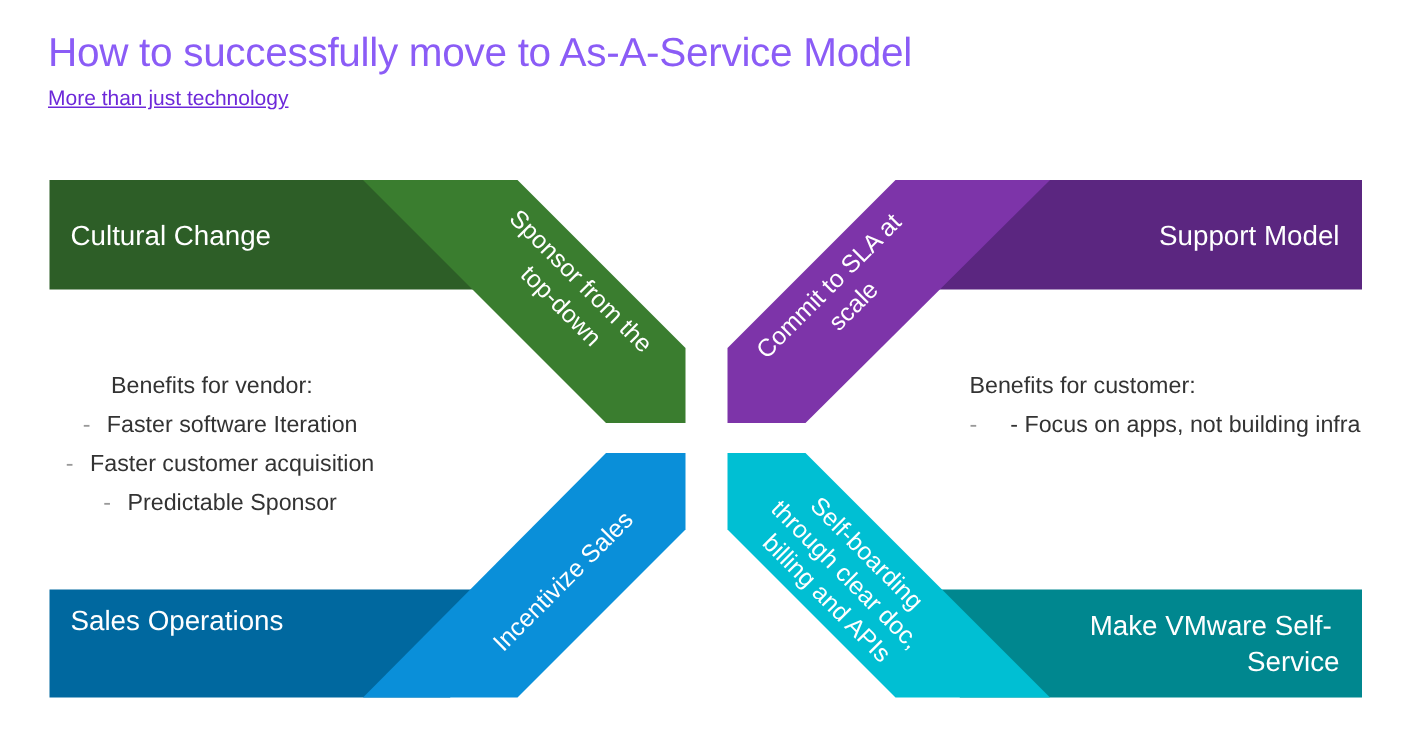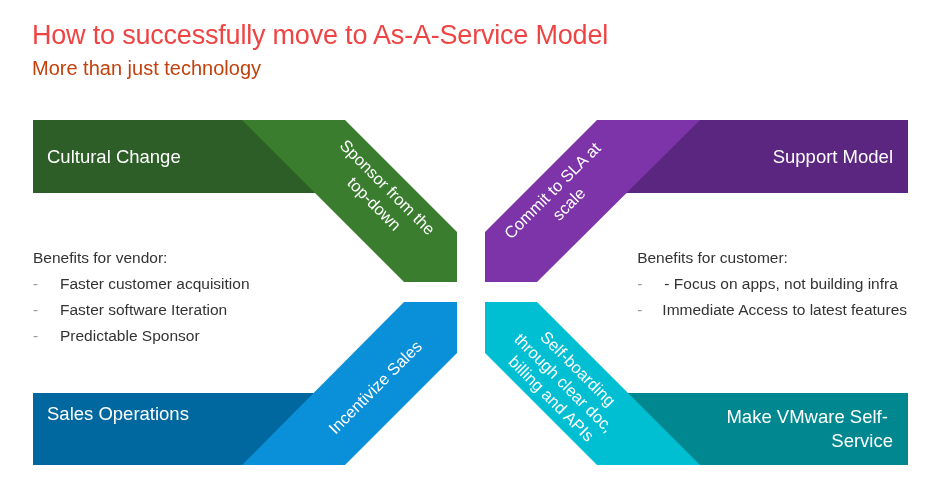--- a/index.html
+++ b/index.html
@@ -1,27 +1,27 @@
 <!DOCTYPE html>
 <html><head>
 <meta charset="utf-8">
 <style>
   html, body { margin: 0; padding: 0; background: #ffffff; }
   body { width: 939px; height: 489px; position: relative; overflow: hidden;
          font-family: "Liberation Sans", "DejaVu Sans", sans-serif; }
-  .title { position: absolute; left: 32px; top: 20px; font-size: 27px; color: #ef4444;
+  .title { position: absolute; left: 32px; top: 20px; font-size: 27px; color: #8b5cf6;
            letter-spacing: -0.2px; white-space: nowrap; }
-  .subtitle { position: absolute; left: 32px; top: 57px; font-size: 20px; color: #c2410c;
-              white-space: nowrap; }
+  .subtitle { position: absolute; left: 32px; top: 57px; font-size: 14px; color: #6d28d9;
+              white-space: nowrap; text-decoration: underline; }
   svg.diagram { position: absolute; left: 0; top: 0; }
   svg text { font-family: "Liberation Sans", "DejaVu Sans", sans-serif; fill: #ffffff; }
   .label { font-size: 18.5px; }
   .band { font-size: 16.5px; }
   .benefits { position: absolute; font-size: 15.5px; color: #333333; line-height: 26px; }
-  .benefits.left { left: 33px; top: 245px; }
+  .benefits.left { left: 33px; top: 245px; text-align: center; }
   .benefits.right { right: 32px; top: 245px; text-align: left; }
   .benefit-item { white-space: nowrap; }
   .dash { color: #999999; display: inline-block; }
   .benefits.left .dash { width: 27px; }
   .benefits.right .dash { margin-right: 12px; }
 </style>
 </head>
 <body>
 
 <div class="title">How to successfully move to As-A-Service Model</div>
@@ -69,31 +69,28 @@
       <tspan x="0" dy="-15">Self-boarding</tspan>
       <tspan x="0" dy="20">through clear doc,</tspan>
       <tspan x="0" dy="20">billing and APIs</tspan>
     </text>
   </g>
 </svg>
 
 <div class="benefits left">
   <div>Benefits for vendor:</div>
   <div class="benefit-item">
-    <span class="dash">-</span><span>Faster customer acquisition</span>
+    <span class="dash">-</span><span>Faster software Iteration</span>
   </div>
   <div class="benefit-item">
-    <span class="dash">-</span><span>Faster software Iteration</span>
+    <span class="dash">-</span><span>Faster customer acquisition</span>
   </div>
   <div class="benefit-item">
     <span class="dash">-</span><span>Predictable Sponsor</span>
   </div>
 </div>
 
 <div class="benefits right">
   <div>Benefits for customer:</div>
   <div class="benefit-item">
     <span class="dash" style="margin-right:22px">-</span><span>- Focus on apps, not building infra</span>
   </div>
-  <div class="benefit-item">
-    <span class="dash" style="margin-right:20px">-</span><span>Immediate Access to latest features</span>
-  </div>
 </div>
 
 </body></html>

